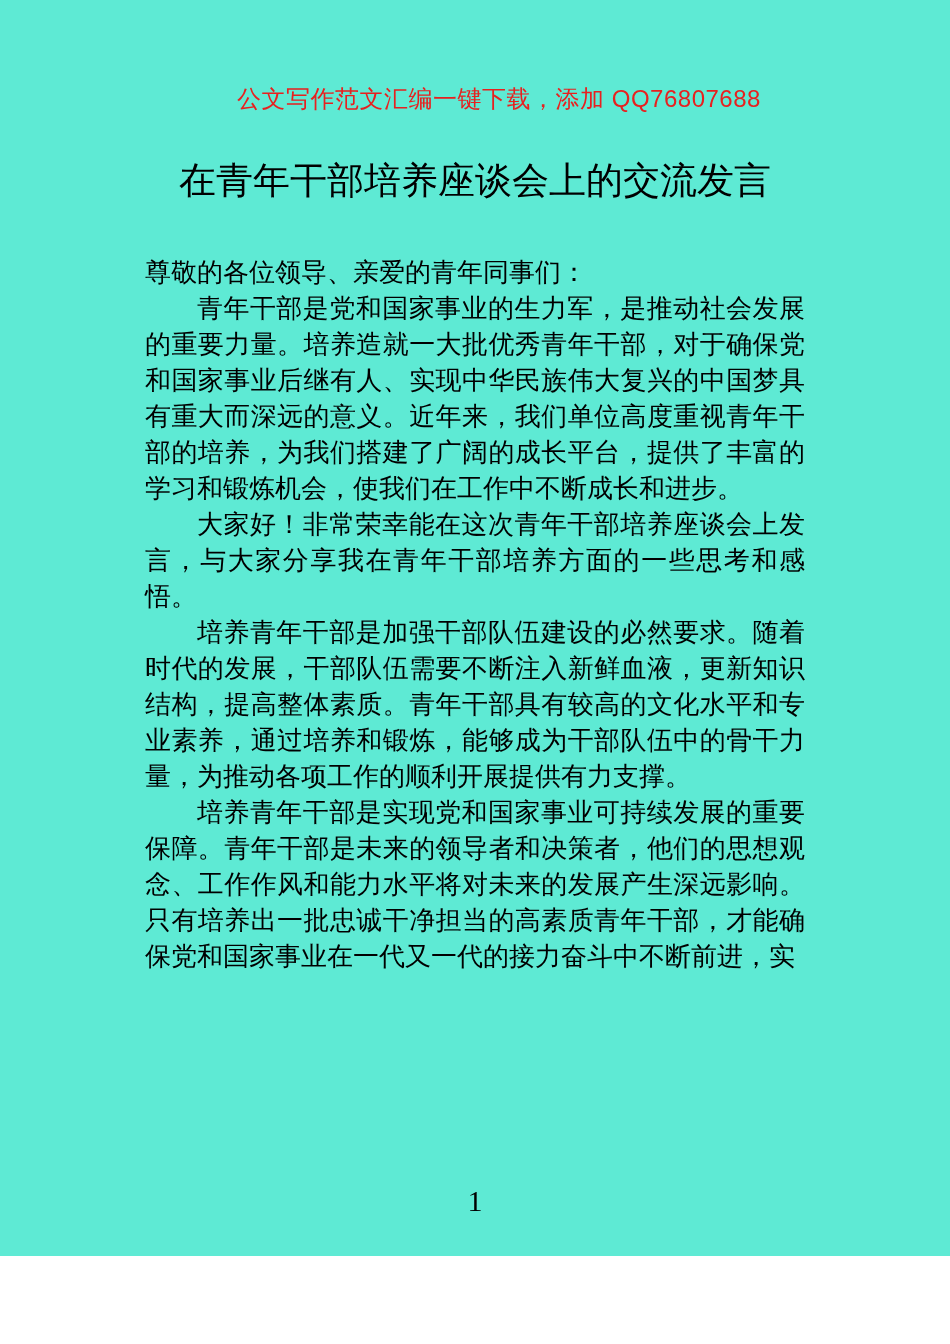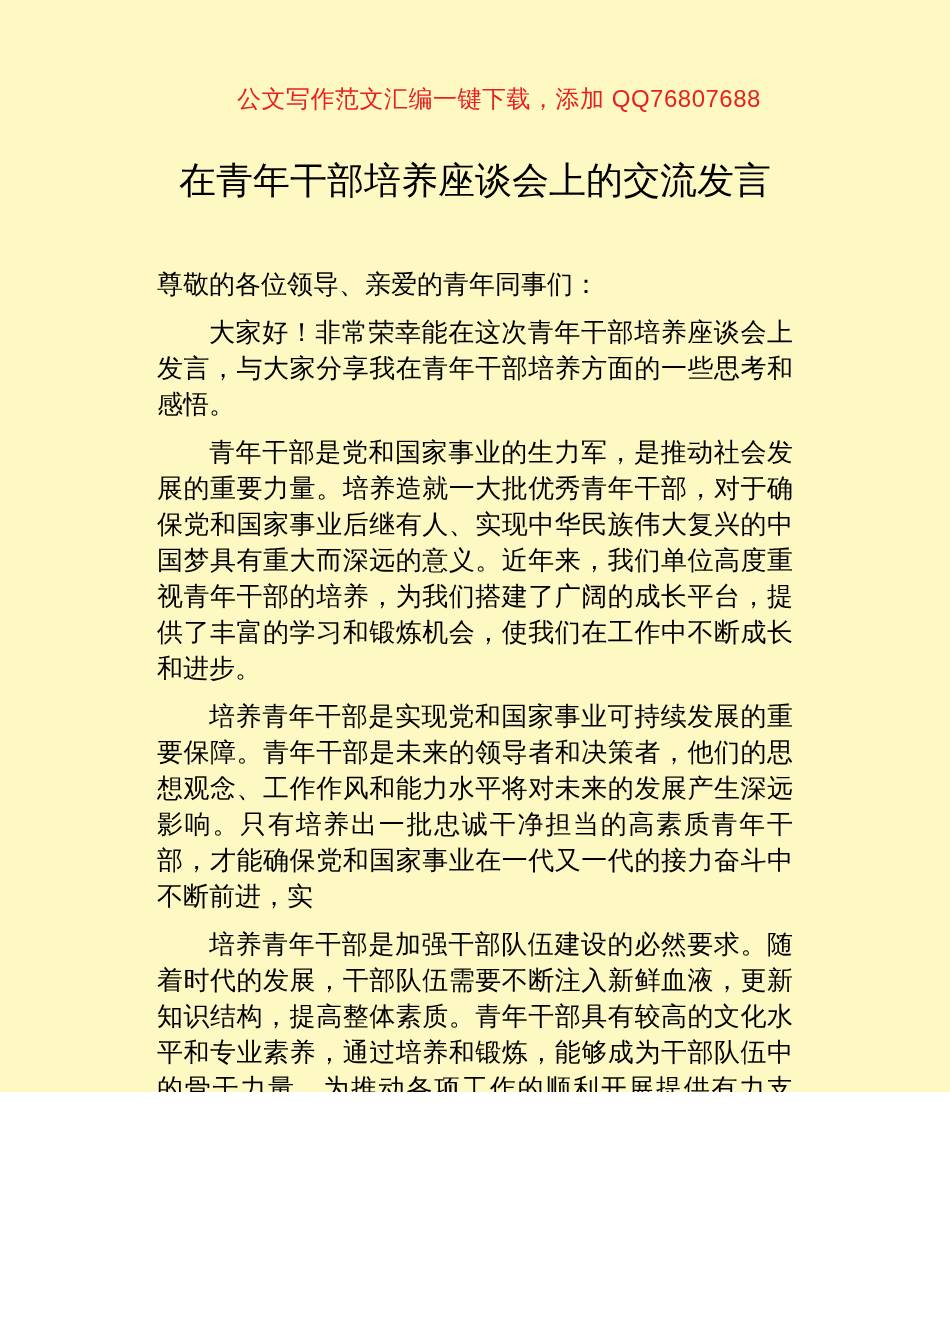--- a/index.html
+++ b/index.html
@@ -3,22 +3,22 @@
 <meta charset="utf-8">
 <style>
   html, body {
     margin: 0;
     padding: 0;
     background: #ffffff;
   }
   .page {
     position: relative;
     width: 950px;
-    height: 1092px;
-    background: #fef9c3;
+    height: 1256px;
+    background: #5eead4;
     overflow: hidden;
     font-family: "Liberation Sans", sans-serif;
     color: #000000;
   }
   .header-notice {
     position: absolute;
     top: 83px;
     left: 0;
     width: 100%;
     box-sizing: border-box;
@@ -48,21 +48,21 @@
     top: 254px;
     width: 660px;
     font-size: 26px;
     line-height: 36px;
     text-align: justify;
     text-justify: inter-ideograph;
     word-break: break-all;
     overflow-wrap: break-word;
   }
   .doc-body p {
-    margin: 12px;
+    margin: 0;
     padding: 0;
     text-indent: 2em;
   }
   .doc-body p.no-indent {
     text-indent: 0;
   }
   .page-footer {
     position: absolute;
     top: 1184px;
     left: 0;
@@ -77,21 +77,21 @@
 <body>
 
 <div class="page">
 
   <div class="header-notice">公文写作范文汇编一键下载，添加 QQ76807688</div>
 
   <h1 class="doc-title">在青年干部培养座谈会上的交流发言</h1>
 
   <div class="doc-body">
     <p class="no-indent">尊敬的各位领导、亲爱的青年同事们：</p>
+    <p>青年干部是党和国家事业的生力军，是推动社会发展的重要力量。培养造就一大批优秀青年干部，对于确保党和国家事业后继有人、实现中华民族伟大复兴的中国梦具有重大而深远的意义。近年来，我们单位高度重视青年干部的培养，为我们搭建了广阔的成长平台，提供了丰富的学习和锻炼机会，使我们在工作中不断成长和进步。</p>
     <p>大家好！非常荣幸能在这次青年干部培养座谈会上发言，与大家分享我在青年干部培养方面的一些思考和感悟。</p>
-    <p>青年干部是党和国家事业的生力军，是推动社会发展的重要力量。培养造就一大批优秀青年干部，对于确保党和国家事业后继有人、实现中华民族伟大复兴的中国梦具有重大而深远的意义。近年来，我们单位高度重视青年干部的培养，为我们搭建了广阔的成长平台，提供了丰富的学习和锻炼机会，使我们在工作中不断成长和进步。</p>
+    <p>培养青年干部是加强干部队伍建设的必然要求。随着时代的发展，干部队伍需要不断注入新鲜血液，更新知识结构，提高整体素质。青年干部具有较高的文化水平和专业素养，通过培养和锻炼，能够成为干部队伍中的骨干力量，为推动各项工作的顺利开展提供有力支撑。</p>
     <p>培养青年干部是实现党和国家事业可持续发展的重要保障。青年干部是未来的领导者和决策者，他们的思想观念、工作作风和能力水平将对未来的发展产生深远影响。只有培养出一批忠诚干净担当的高素质青年干部，才能确保党和国家事业在一代又一代的接力奋斗中不断前进，实</p>
-    <p>培养青年干部是加强干部队伍建设的必然要求。随着时代的发展，干部队伍需要不断注入新鲜血液，更新知识结构，提高整体素质。青年干部具有较高的文化水平和专业素养，通过培养和锻炼，能够成为干部队伍中的骨干力量，为推动各项工作的顺利开展提供有力支撑。</p>
   </div>
 
   <div class="page-footer">1</div>
 
 </div>
 
 </body></html>

